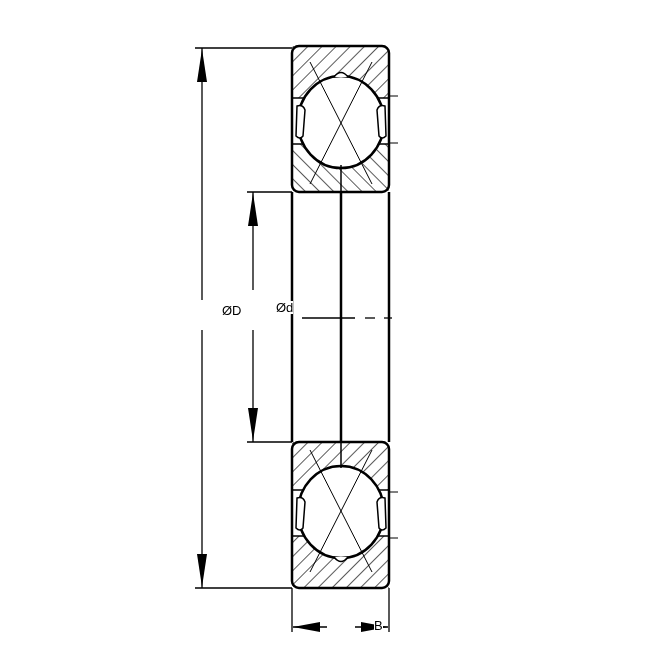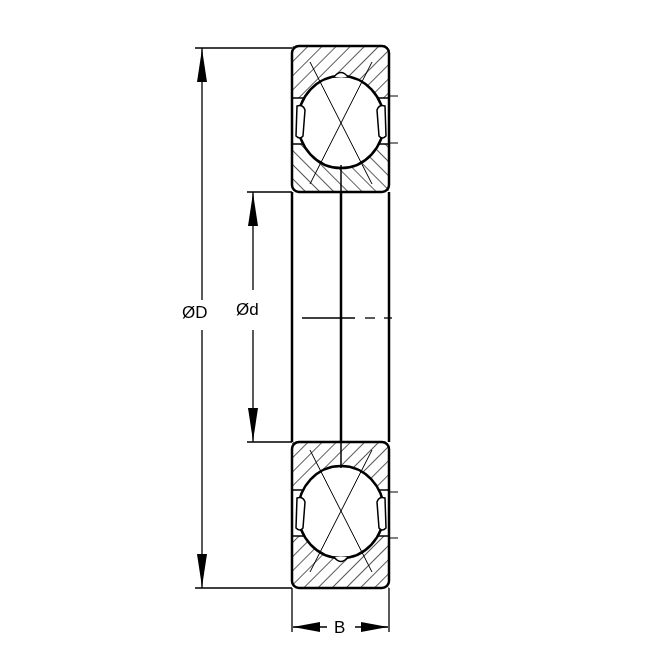--- a/index.html
+++ b/index.html
@@ -1,18 +1,18 @@
 <!DOCTYPE html>
 <html><head>
 <meta charset="utf-8">
 <style>
   html,body{margin:0;padding:0;background:#ffffff;}
   body{width:670px;height:670px;position:relative;overflow:hidden;font-family:"Liberation Sans",sans-serif;}
   #drawing{position:absolute;left:0;top:0;}
-  .lbl{position:absolute;font-size:17px;color:#000;background:#fff;line-height:1;}
+  .lbl{position:absolute;font-size:13px;color:#000;background:#fff;line-height:1;margin-left:40px;}
 </style>
 </head>
 <body>
 
 <svg id="drawing" width="670" height="670" viewBox="0 0 670 670">
   <defs>
     <pattern id="hatchA" patternUnits="userSpaceOnUse" width="10" height="10" patternTransform="rotate(45)">
       <line x1="0" y1="0" x2="0" y2="10" stroke="#000" stroke-width="1.3"></line>
     </pattern>
     <pattern id="hatchB" patternUnits="userSpaceOnUse" width="10" height="10" patternTransform="rotate(-45)">

